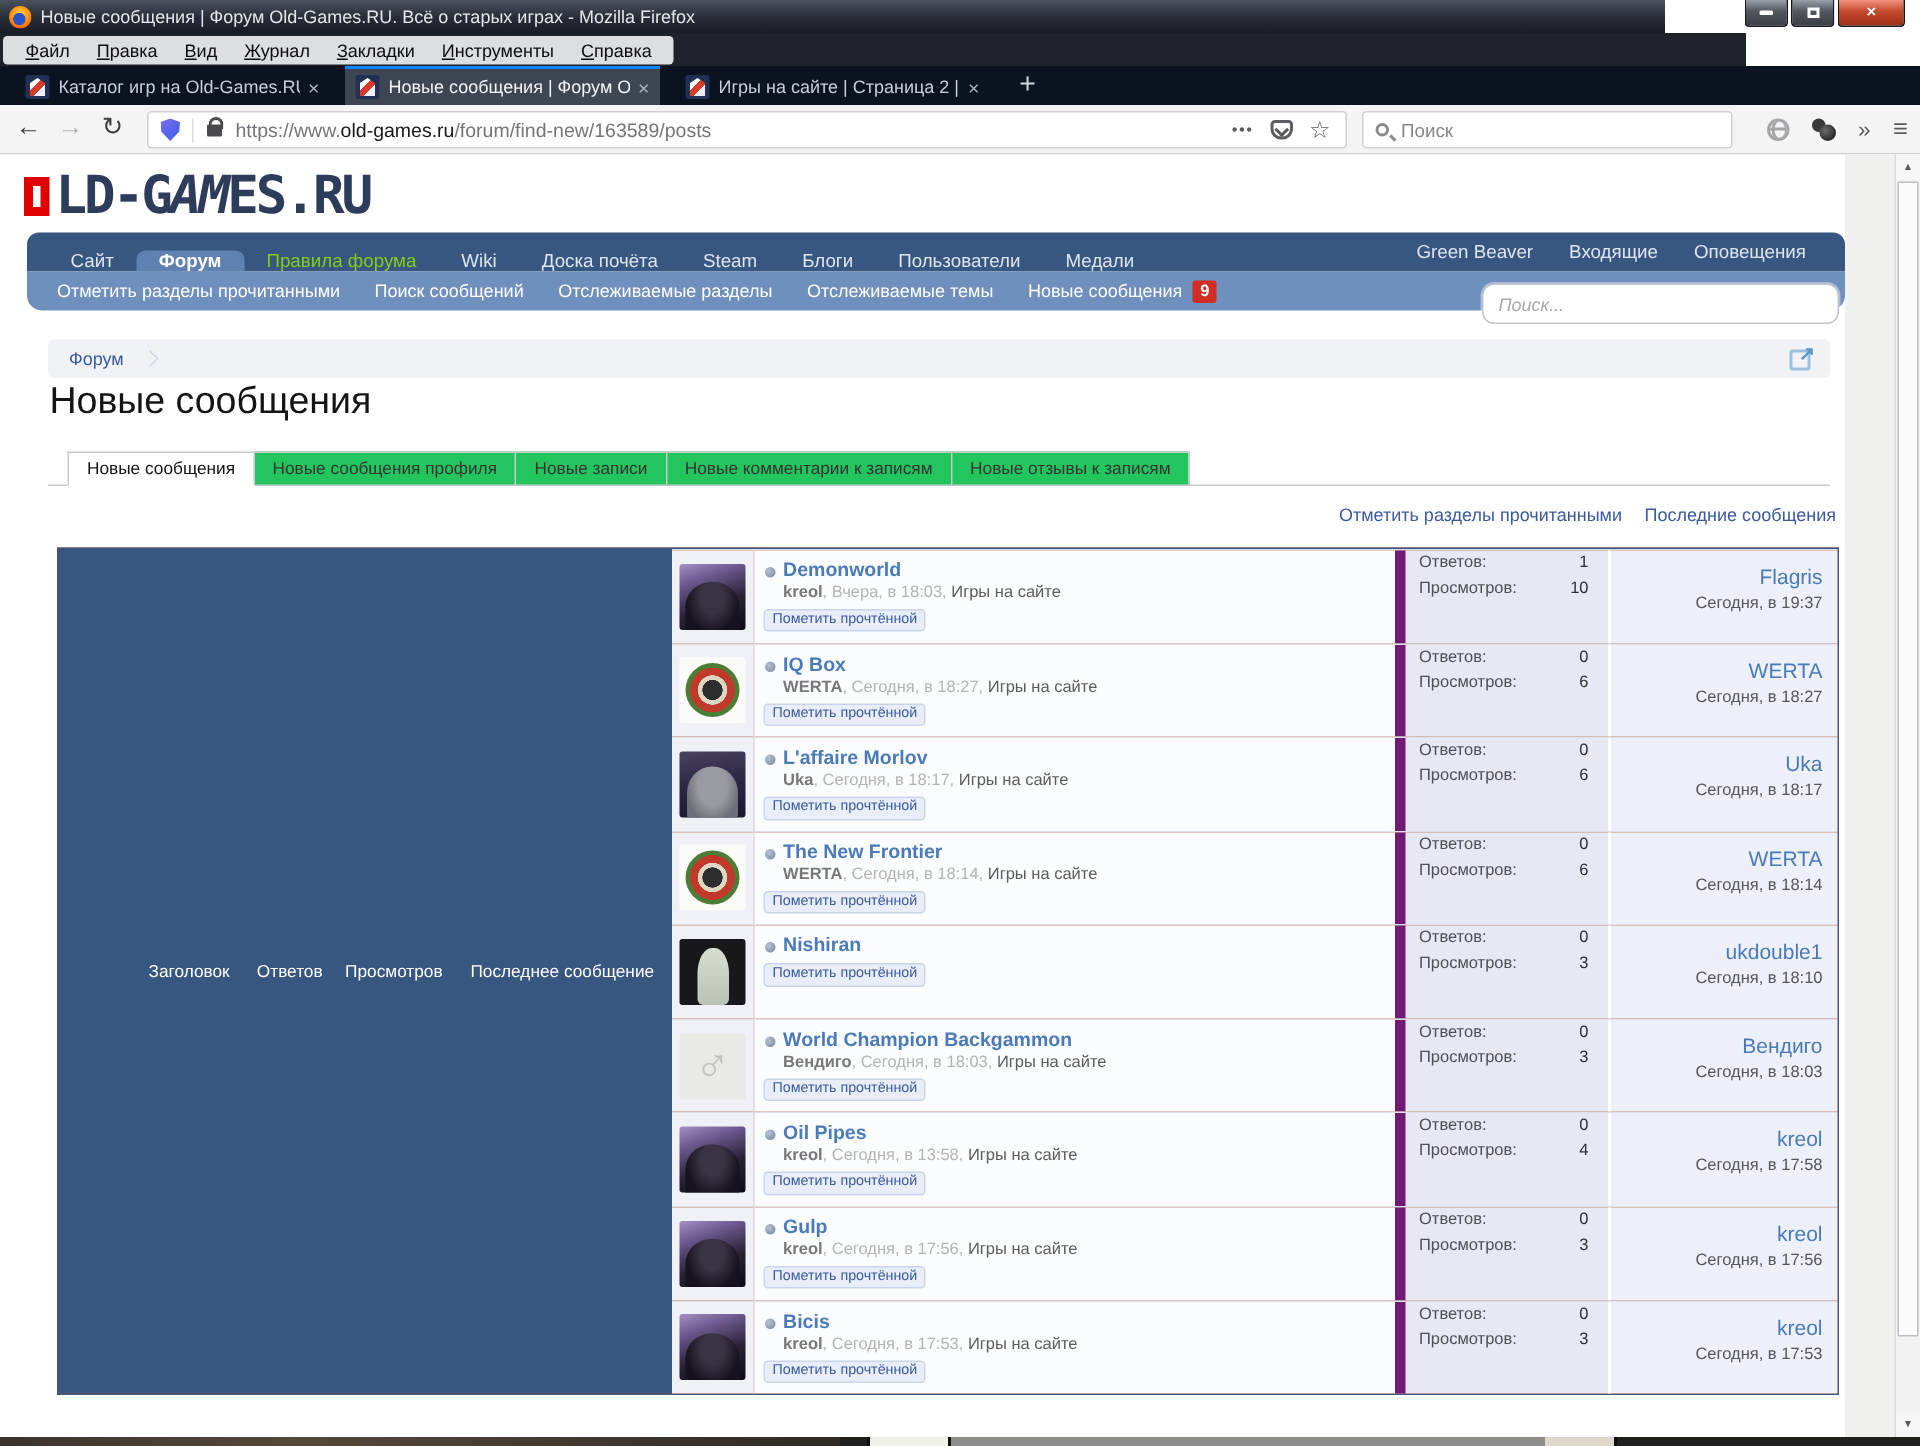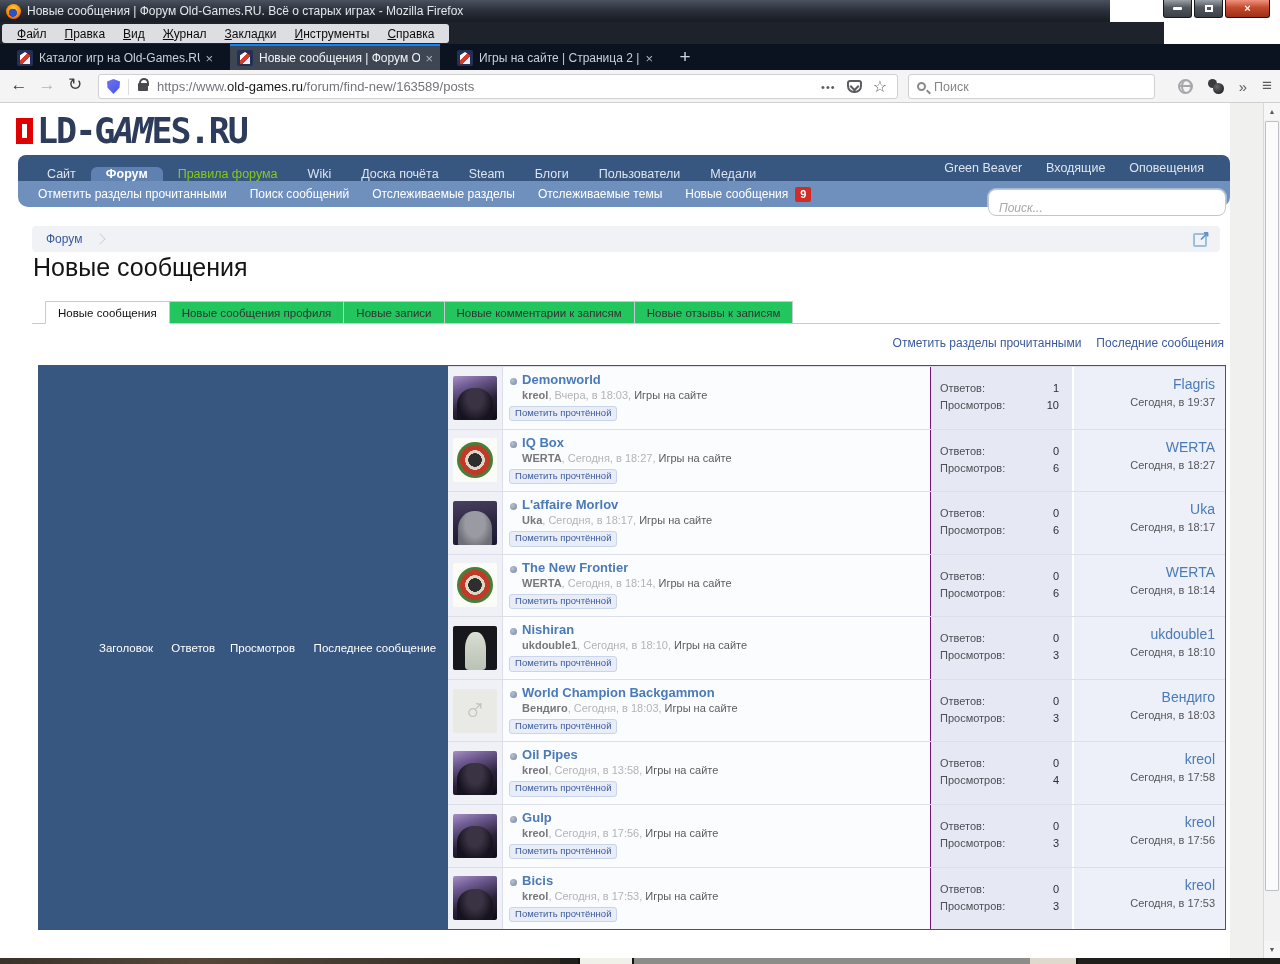--- a/index.html
+++ b/index.html
@@ -71,21 +71,21 @@
 .mainnav-left{display:flex;align-items:flex-end;margin-left:14px}
 .nav-item{display:flex;align-items:center;padding:0 15px;white-space:nowrap}
 .nav-item.active{background:#5f81b1;border-radius:6px 6px 0 0;color:#fff;font-weight:bold}
 .nav-item.green{color:#84cc16}
 .mainnav-sp{flex:1}
 .mainnav-right{display:flex;align-items:center;margin-right:14px}
 .mainnav-right .nav-item{padding:0 12px}
 .subnav{position:absolute;left:18px;top:78px;width:1212px;height:26px;background:#6f8fbd;border-radius:0 0 10px 10px;display:flex;align-items:center;font-size:12px;color:#fff;padding-left:20px;gap:23px}
 .subnav-item{display:flex;align-items:center;gap:7px;white-space:nowrap}
 .badge{background:#cf2d26;color:#fff;font-size:11px;font-weight:bold;padding:1px 5px 2px;border-radius:2px}
-.site-search{position:absolute;left:988px;top:86px;width:238px;height:27px;background:#fff;border:1px solid #c6c6ca;border-radius:8px;display:flex;align-items:flex-end;padding:0 10px;box-shadow:0 0 0 1px rgba(255,255,255,.4)}
+.site-search{position:absolute;left:988px;top:86px;width:238px;height:27px;background:#fff;border:1px solid #c6c6ca;border-radius:8px;display:flex;align-items:center;padding:0 10px;box-shadow:0 0 0 1px rgba(255,255,255,.4)}
 .site-search input{border:none;outline:none;flex:1;font-size:12px;font-style:italic;font-family:"Liberation Sans",sans-serif;color:#555}
 .site-search input::placeholder{color:#a8a8ac;font-style:italic}
 
 .crumb{position:absolute;left:32px;top:123px;width:1188px;height:26px;background:#f1f2f6;border-radius:4px;display:flex;align-items:center;padding:0 10px;font-size:12px}
 .crumb-link{color:#3a5a9c;margin-left:4px}
 .crumb-sep{width:8px;height:8px;border-top:1px solid #d3d4da;border-right:1px solid #d3d4da;transform:rotate(45deg);margin-left:14px}
 .crumb-expand{margin-left:auto;width:18px;height:18px;position:relative;color:#5f93c8}
 .crumb-expand::before{content:"";position:absolute;left:1px;bottom:1px;width:10px;height:10px;border:2px solid #9cc0dc;border-radius:2px}
 .crumb-expand .exg{position:absolute;right:0;top:-2px;font-size:13px;font-weight:bold}
 
@@ -119,21 +119,21 @@
 .av-ukdouble1{background:#17171c}
 .av-ukdouble1::after{content:"";position:absolute;left:26%;bottom:0;width:48%;height:86%;background:linear-gradient(180deg,#d8ded2,#b9c2b4);border-radius:45% 45% 4px 4px}
 .av-vendigo{background:#e9e9e6}
 .cell-main{flex:1;background:#fbfcfe;position:relative;padding-top:5px}
 .bullet{position:absolute;left:7px;top:11px;width:7px;height:7px;border-radius:50%;background:radial-gradient(circle at 35% 35%,#b7c0cf,#7487a3)}
 .row-title{margin-left:19px;font-size:13px;font-weight:bold;color:#4a7ab8}
 .row-meta{margin-left:19px;margin-top:2px;font-size:11px;color:#b3b3b9}
 .meta-author{font-weight:bold;color:#77777c}
 .meta-forum{color:#5b5b60}
 .mark-read{display:inline-block;margin:5px 0 0 6px;font-size:9.5px;color:#3b5a9e;background:#e8edf7;border:1px solid #c9d5ea;border-radius:3px;padding:1px 5px 2px;line-height:1.1}
-.cell-stats{width:142px;flex:0 0 142px;background:#e6e9f3;border-left:1px solid #701a75;padding:15px 13px 0 9px;font-size:11px;color:#4e4e54}
+.cell-stats{width:142px;flex:0 0 142px;background:#e6e9f3;border-left:7px solid #701a75;padding:2px 13px 0 9px;font-size:11px;color:#4e4e54}
 .stat-line{display:flex;justify-content:space-between;margin-bottom:5px}
 .stat-val{color:#2e2e33}
 .cell-last{width:153px;flex:0 0 153px;background:#edf0f8;border-left:2px solid #fff;padding:9px 10px 0 0;text-align:right}
 .last-user{font-size:14px;font-weight:normal;color:#4a7ab8}
 .last-date{font-size:11px;color:#55555a;margin-top:4px}
 .tfoot{flex:0 0 23px;background:#375680;color:#eef2f8;font-size:11.5px;display:flex;align-items:center;padding-left:8px}
 
 .taskbar{position:absolute;left:0;top:958px;width:1280px;height:6px;background:#211f1c;overflow:hidden}
 .tseg1{position:absolute;left:0;top:0;width:560px;height:6px;background:linear-gradient(90deg,#3a332b,#55483a 35%,#2e2a24)}
 .tseg2{position:absolute;left:578px;top:0;width:56px;height:6px;background:#f0efe8;border-left:2px solid #111;border-right:2px solid #111}
@@ -401,21 +401,20 @@
   </div>
           <div class="frow">
     <div class="cell-av">
       <div class="avatar av-ukdouble1">
                 <span class="av-glyph"></span>
               </div>
     </div>
     <div class="cell-main">
       <span class="bullet"></span>
       <div class="row-title">Nishiran</div>
-      <div class="row-meta"><span class="meta-author">ukdouble1</span><span class="meta-date">, Сегодня, в 18:10, </span><span class="meta-forum">Игры на сайте</span></div>
       <span class="mark-read">Пометить прочтённой</span>
     </div>
     <div class="cell-stats">
       <div class="stat-line">
                 <span>Ответов:</span>
                 <span class="stat-val">0</span>
               </div>
       <div class="stat-line">
                 <span>Просмотров:</span>
                 <span class="stat-val">3</span>

